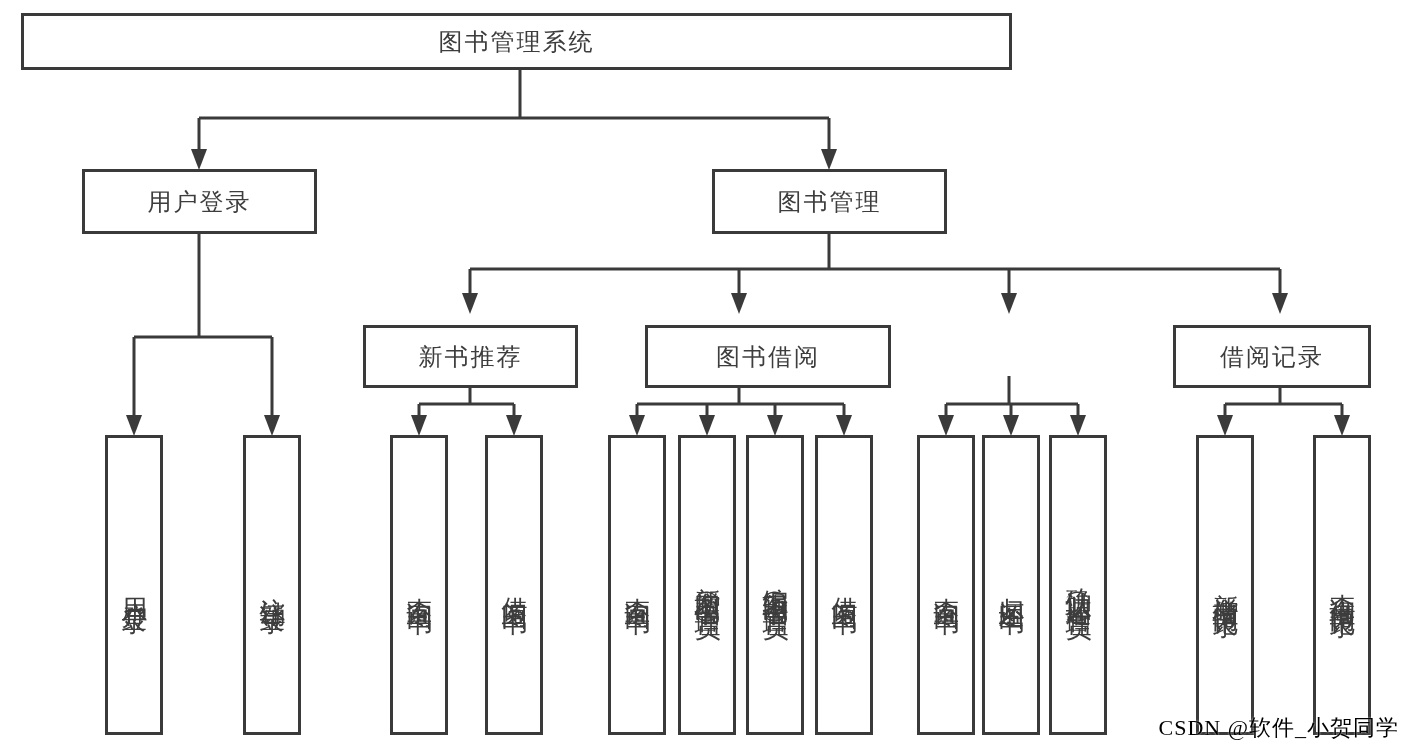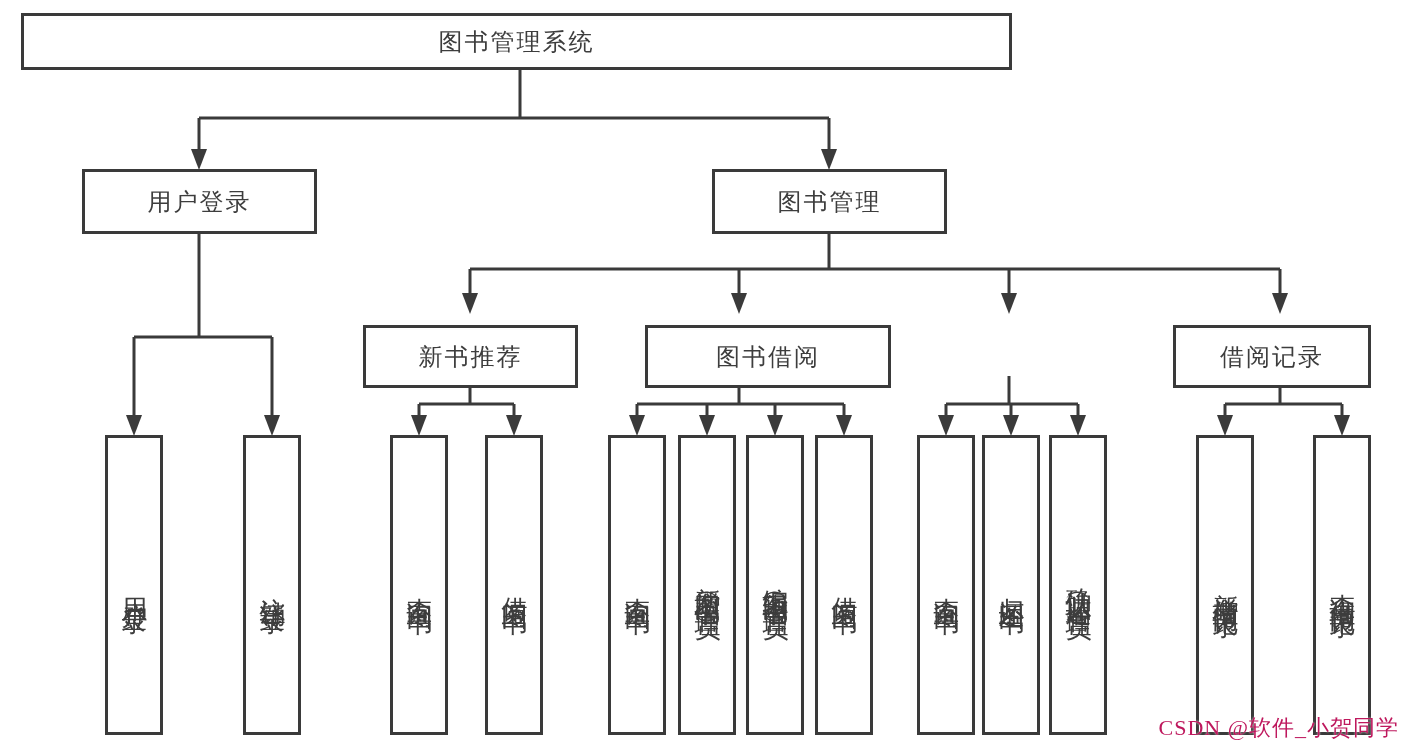--- a/index.html
+++ b/index.html
@@ -36,21 +36,21 @@
   }
   .v1  { left:105px; }  .v2  { left:243px; }
   .v3  { left:390px; }  .v4  { left:485px; }
   .v5  { left:608px; }  .v6  { left:678px; }
   .v7  { left:746px; }  .v8  { left:815px; }
   .v9  { left:917px; }  .v10 { left:982px; }
   .v11 { left:1049px; }
   .v12 { left:1196px; } .v13 { left:1313px; }
   .watermark {
     position:absolute; right:6px; bottom:4px; z-index:3;
-    font-size:22px; letter-spacing:1px; color:#be185d;
+    font-size:22px; letter-spacing:1px; color:#000000;
     text-shadow:0 0 2px rgba(255,255,255,0.9);
     white-space:nowrap;
   }
 </style>
 </head>
 <body>
 
 <div class="canvas">
 
   <svg class="wires" width="1405" height="747" viewBox="0 0 1405 747">

